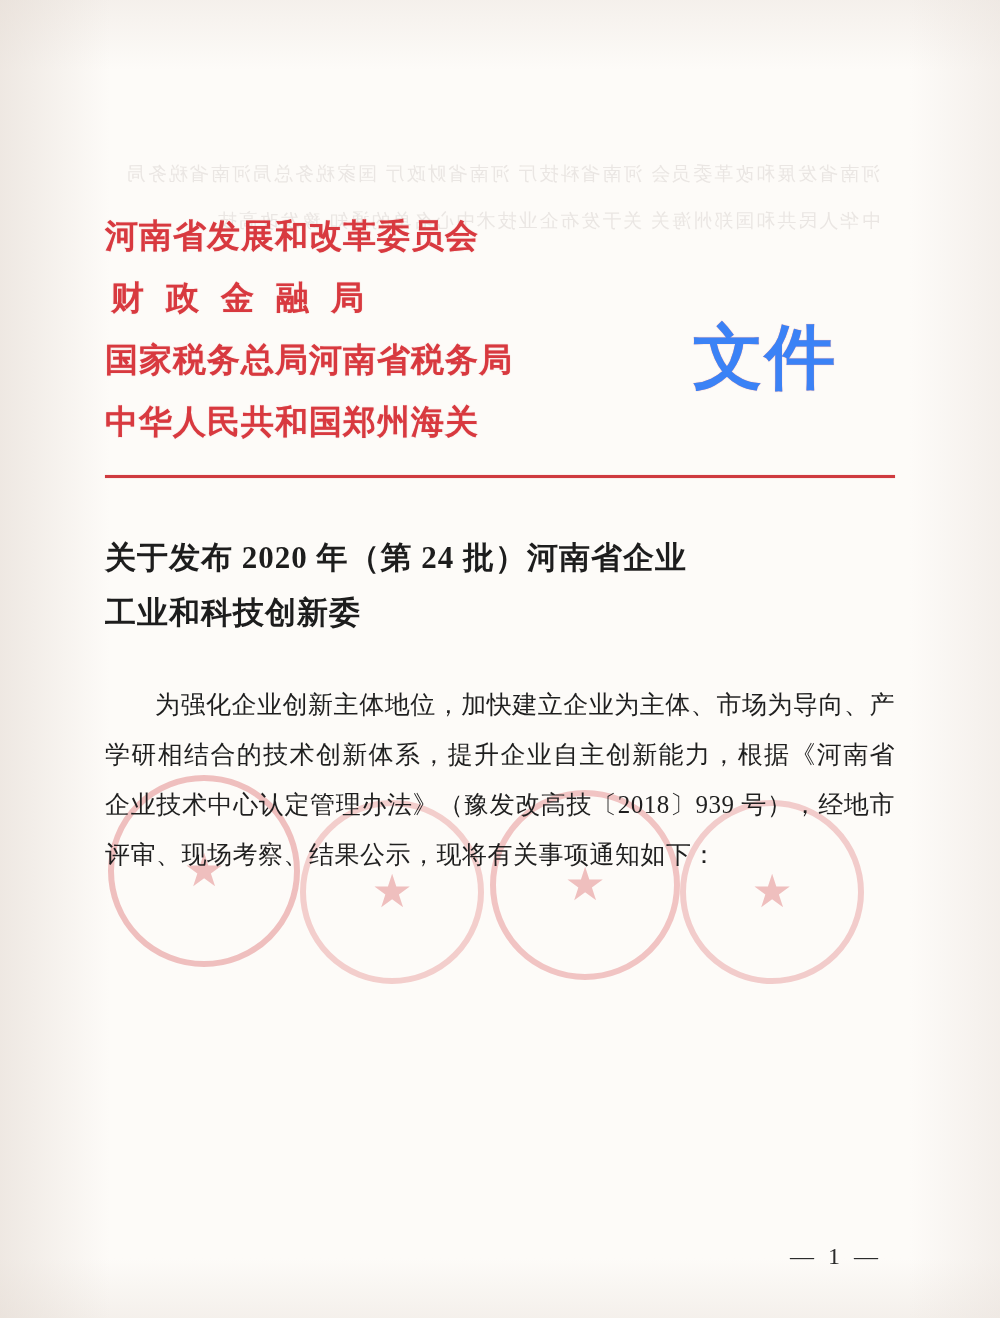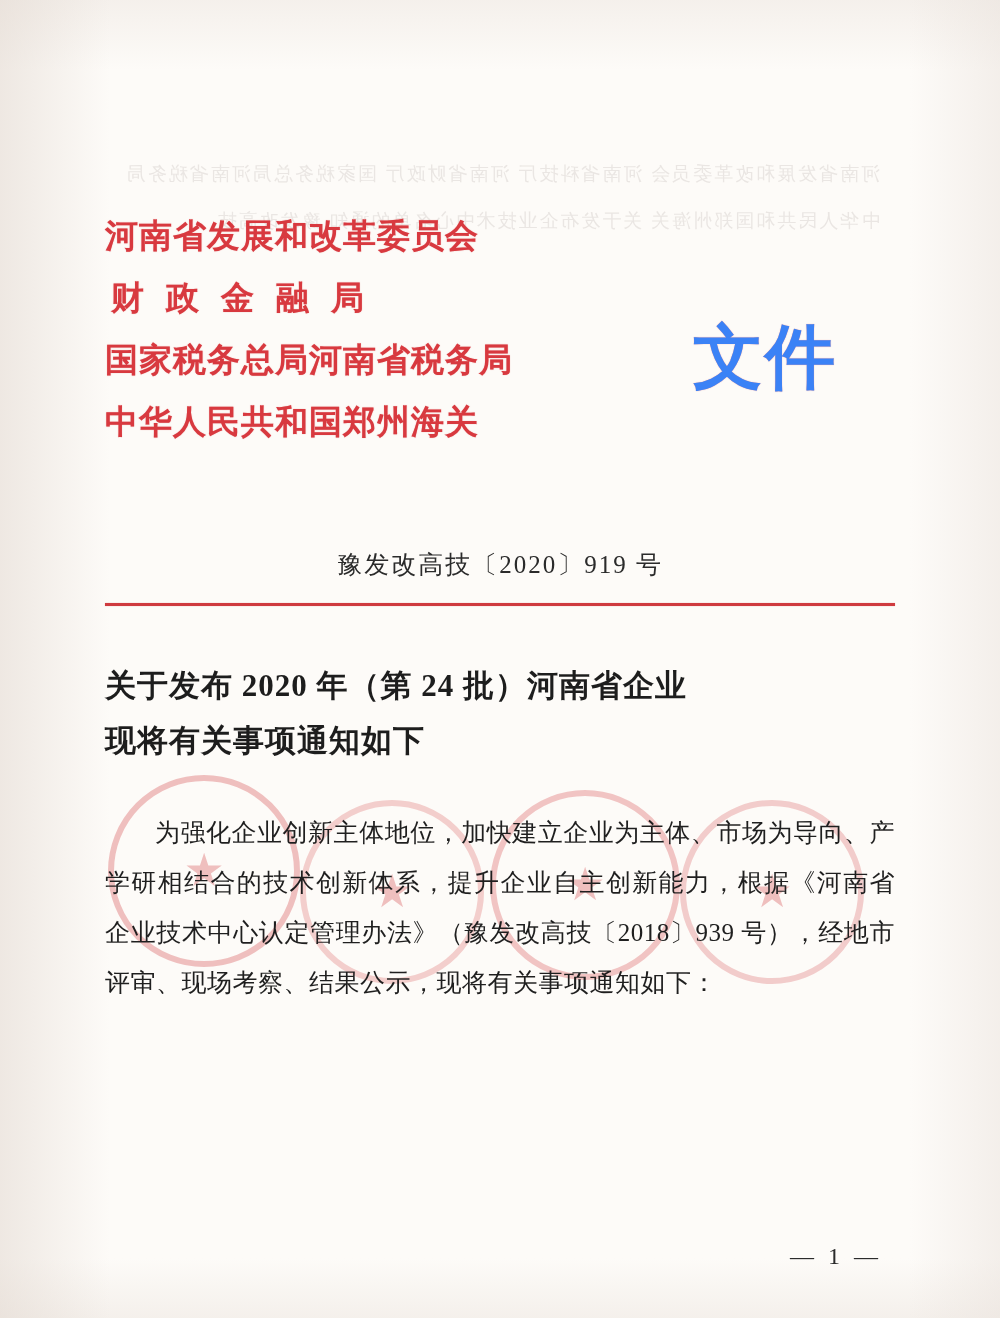--- a/index.html
+++ b/index.html
@@ -175,26 +175,25 @@
   <div class="content">
 
     <div class="masthead">
       <div class="mast-line">河南省发展和改革委员会</div>
       <div class="mast-line spaced">财政金融局</div>
       <div class="mast-line">国家税务总局河南省税务局</div>
       <div class="mast-line">中华人民共和国郑州海关</div>
       <div class="mast-wen">文件</div>
     </div>
 
-    <div class="doc-number">豫发改高技〔2020〕919 号</div>
     <div class="red-rule"></div>
 
     <div class="title">
       <div>关于发布 2020 年（第 24 批）河南省企业</div>
-      <div>现将有关事项通知如下</div>
+      <div>工业和科技创新委</div>
     </div>
 
     <div class="body-text">
       <p class="indent">为强化企业创新主体地位，加快建立企业为主体、市场为导向、产学研相结合的技术创新体系，提升企业自主创新能力，根据《河南省企业技术中心认定管理办法》（豫发改高技〔2018〕939 号），经地市评审、现场考察、结果公示，现将有关事项通知如下：</p>
     </div>
 
   </div>
 
   <div class="page-number">— 1 —</div>
 </div>

